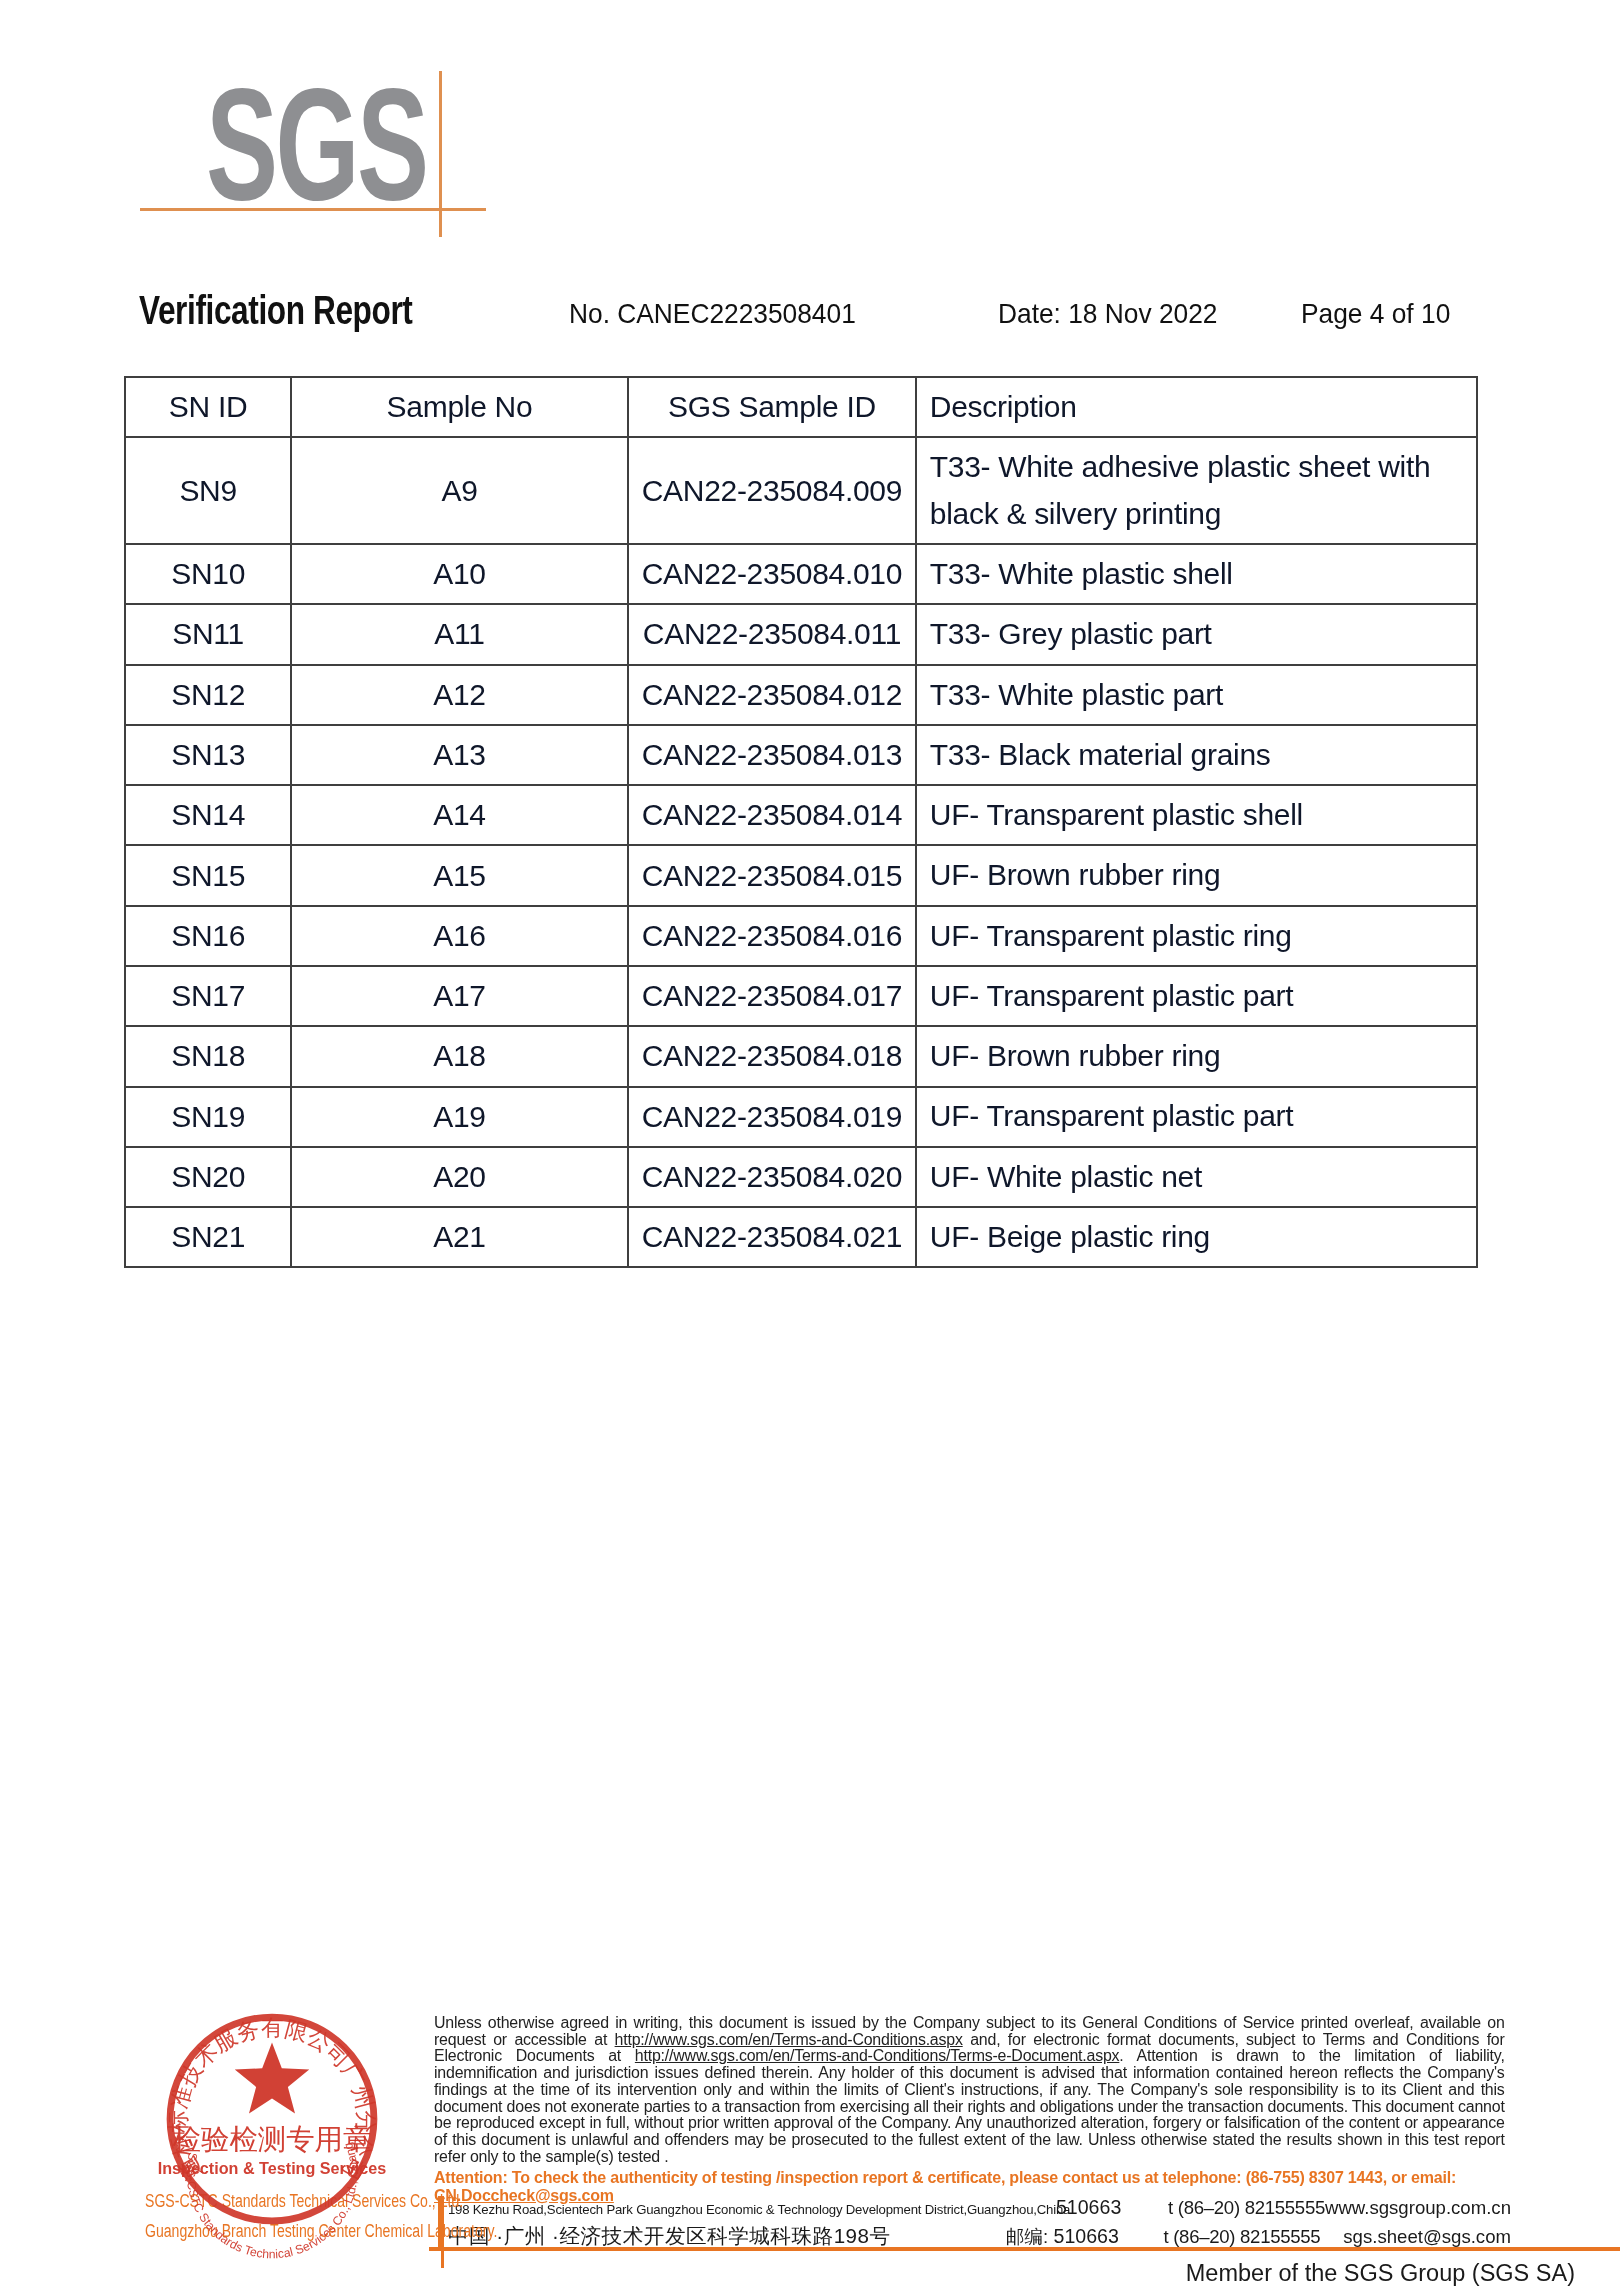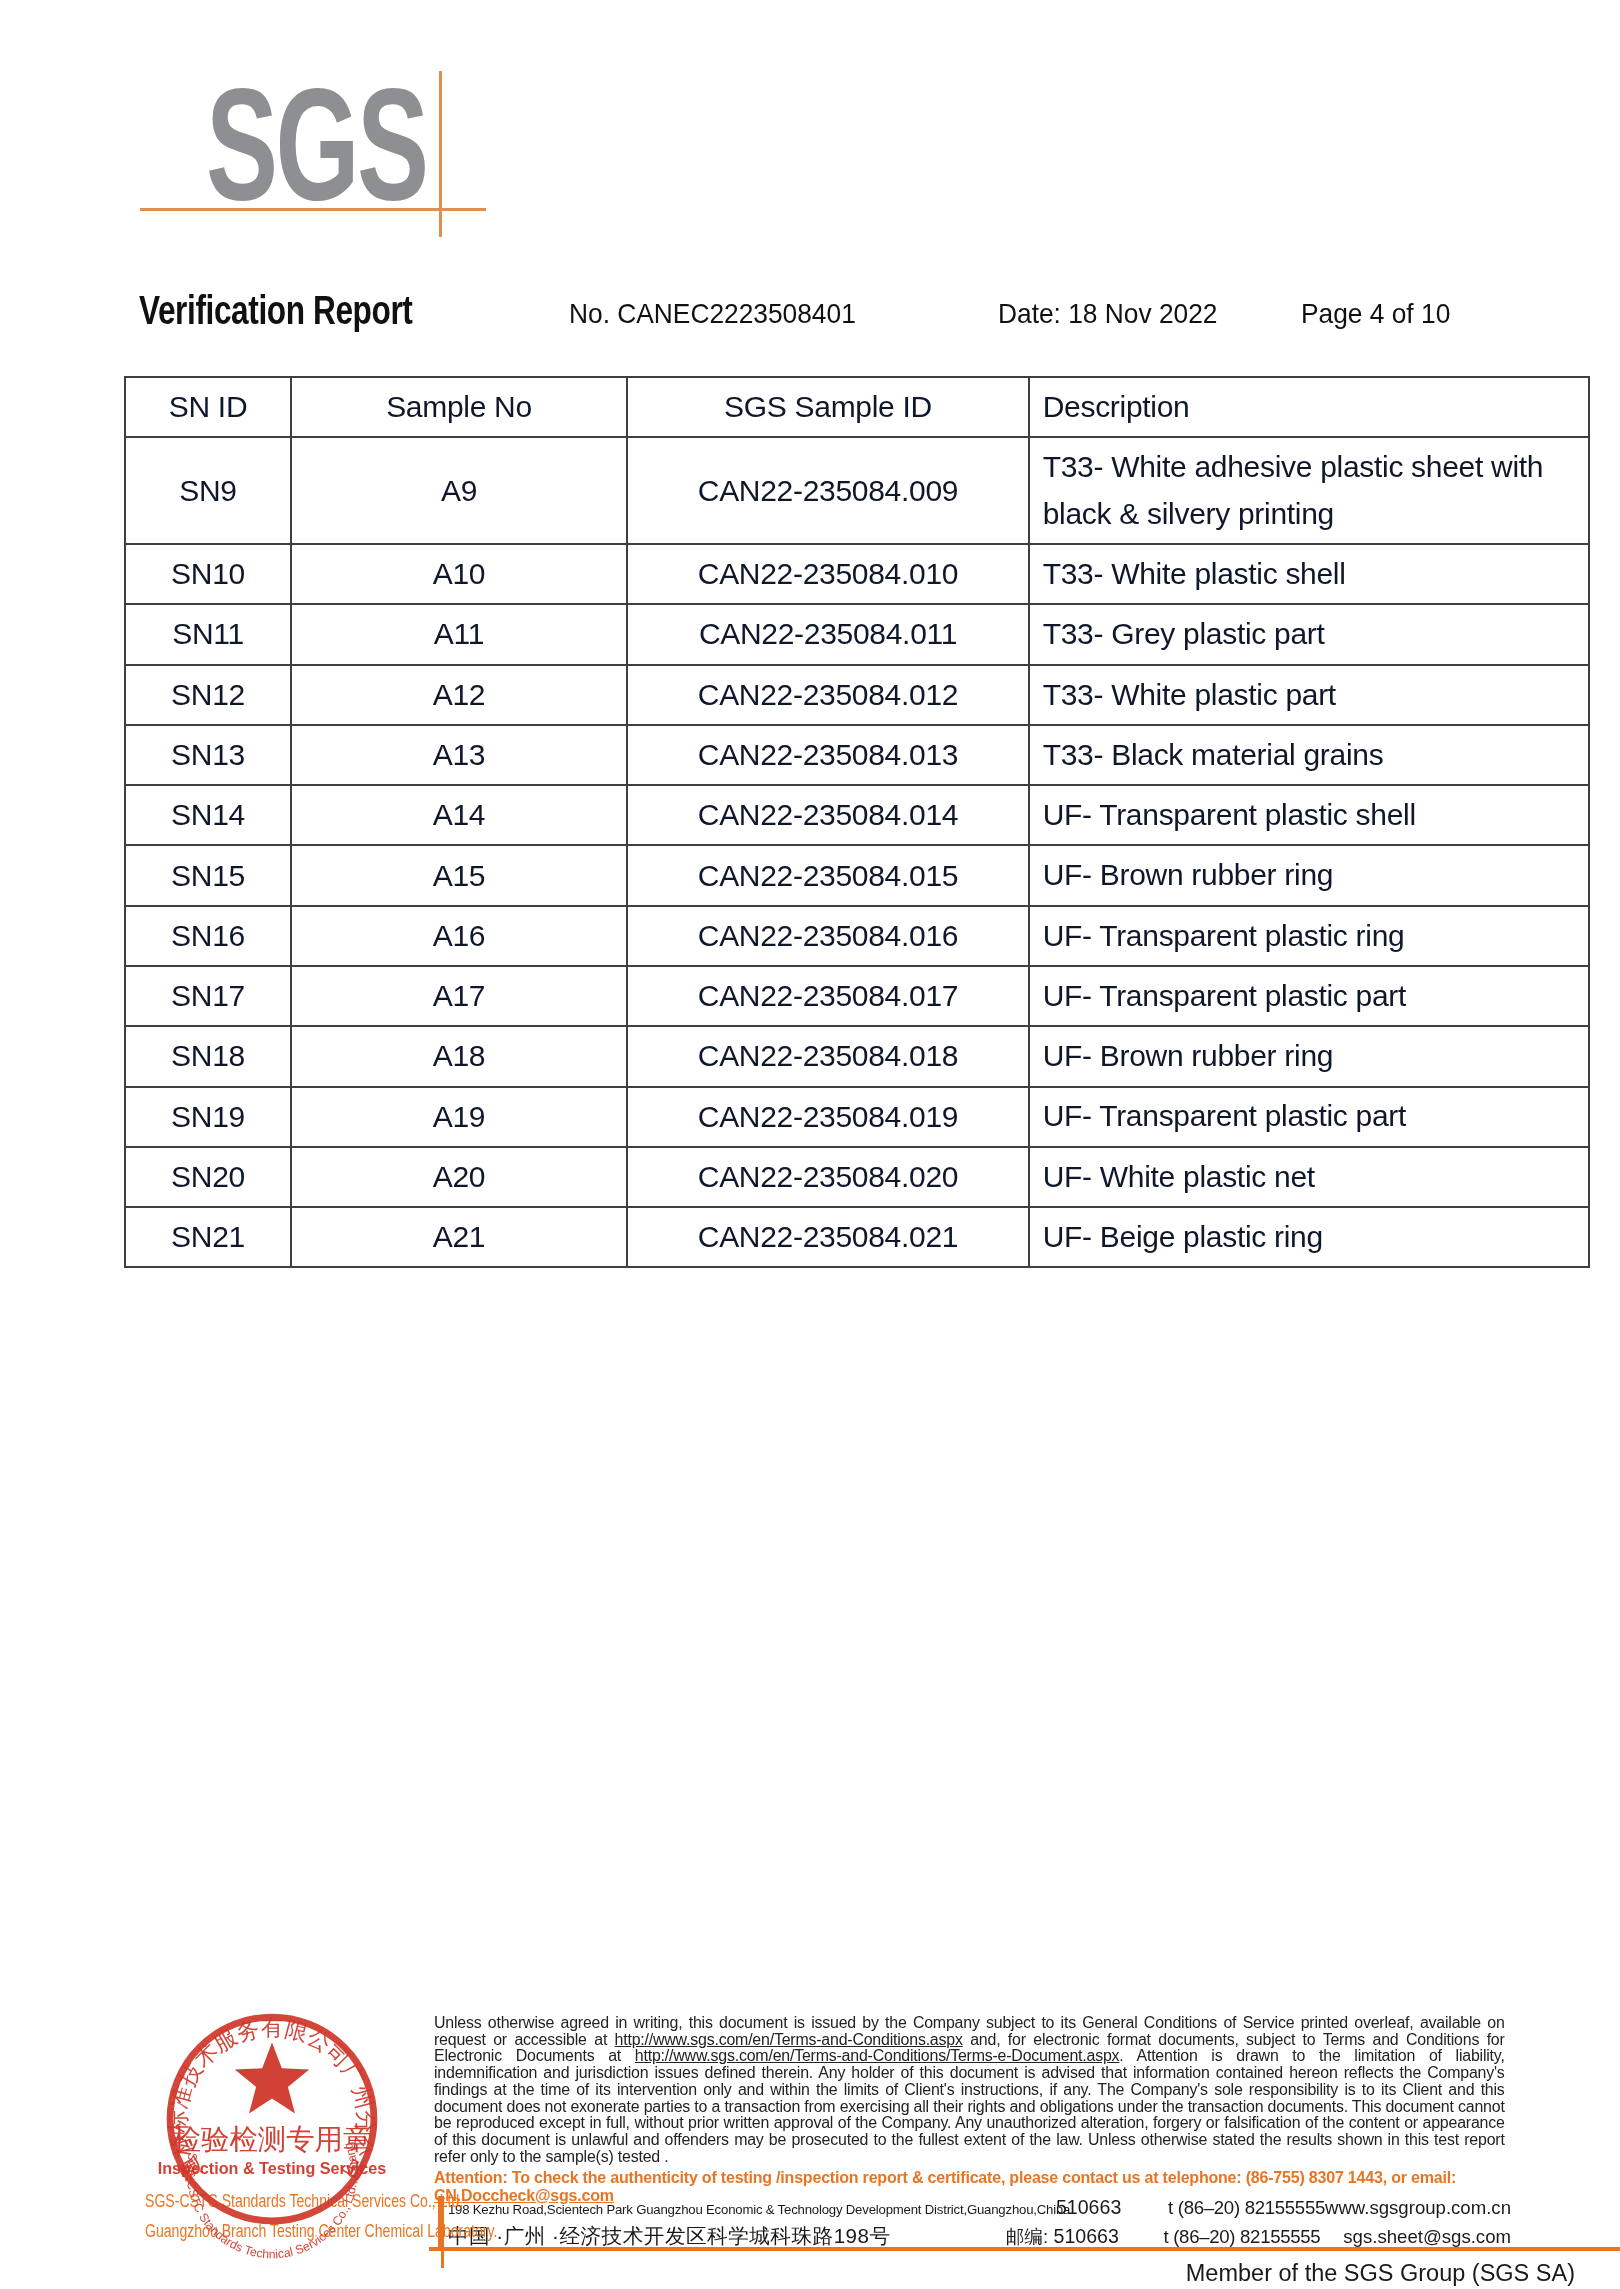--- a/index.html
+++ b/index.html
@@ -40,21 +40,21 @@
     text-align:center; vertical-align:middle;
     font-weight:normal;
     padding:5.9px 3.9px;
     letter-spacing:-0.3px;
   }
   table.samples th { height:59px; }
   table.samples td { height:51px; }
   table.samples th.col-desc, table.samples td.col-desc {
     text-align:left; padding-left:12.7px; padding-right:15.7px; line-height:1.55;
   }
-  .w-snid { width:166px; } .w-sample { width:336px; } .w-sgsid { width:402px; } .w-desc { width:560px; }
+  .w-snid { width:166px; } .w-sample { width:336px; } .w-sgsid { width:288px; } .w-desc { width:560px; }
 
   
   .legal {
     position:absolute; left:434px; top:2015px; width:1076px;
     font-size:16px; line-height:16.7px; letter-spacing:-0.2px;
     text-align:justify; color:#222;
     transform:scaleX(0.995); transform-origin:left top;
   }
   .legal .lnk { text-decoration:underline; color:inherit; }
   .attention {

